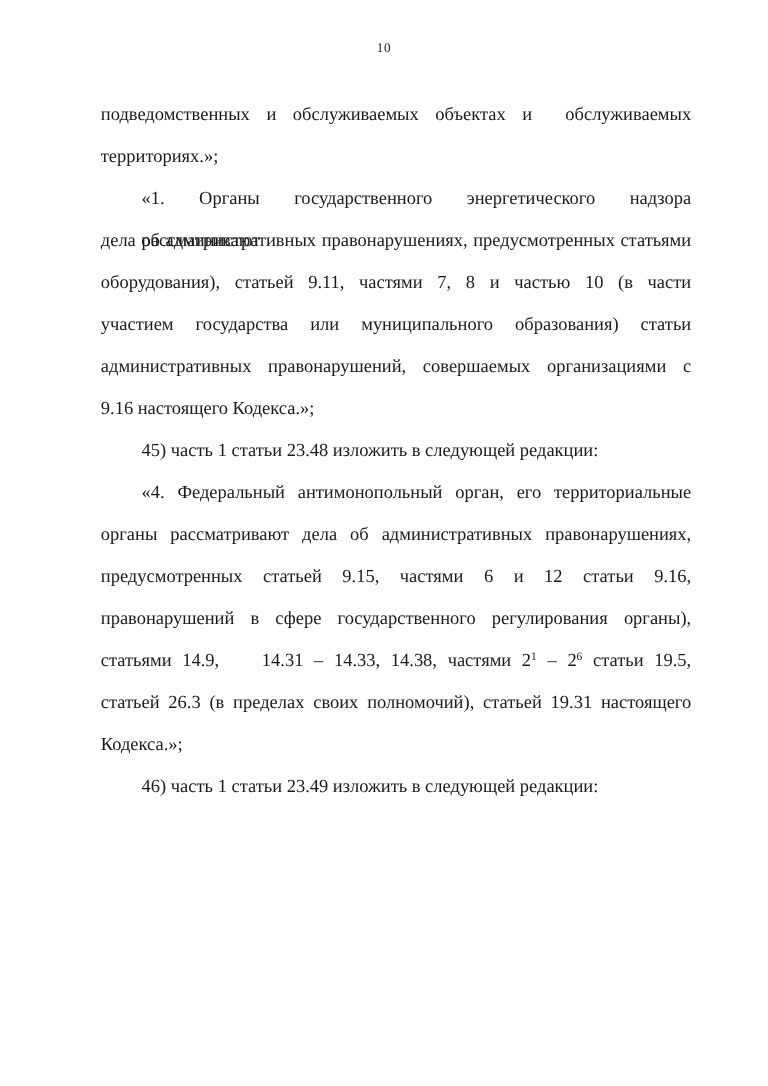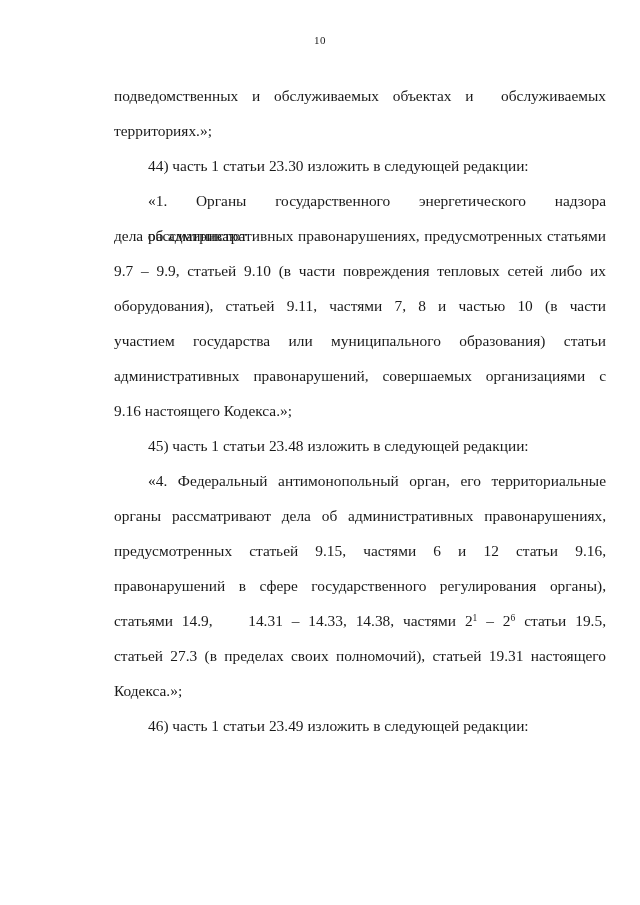--- a/index.html
+++ b/index.html
@@ -26,21 +26,20 @@
     font-size: 11px;
     line-height: 18px;
     letter-spacing: 0.5px;
   }
   .text-block {
     position: absolute;
     top: 78px;
     left: 84px;
     width: 492px;
     font-size: 15.4px;
-    margin-left: 30px;
   }
   .paragraph {
     margin: 0;
     padding: 0;
   }
   .line {
     height: 35px;
     line-height: 35px;
     overflow: visible;
   }
@@ -63,40 +62,36 @@
 <body>
 
 <div class="page">
   <div class="page-number">10</div>
   <div class="text-block">
       <div class="paragraph">
         <div class="line justify">подведомственных и обслуживаемых объектах и&nbsp; обслуживаемых</div>
         <div class="line">территориях.»;</div>
       </div>
       <div class="paragraph">
-        <div class="line indent">44) часть 1 статьи 23.30 изложить в следующей редакции:</div>
-      </div>
-      <div class="paragraph">
         <div class="line justify indent">«1. Органы государственного энергетического надзора рассматривают</div>
         <div class="line justify">дела об административных правонарушениях, предусмотренных статьями</div>
-        <div class="line justify">9.7 – 9.9, статьей 9.10 (в части повреждения тепловых сетей либо их</div>
         <div class="line justify">оборудования), статьей 9.11, частями 7, 8 и частью 10 (в части</div>
         <div class="line justify">участием государства или муниципального образования) статьи</div>
         <div class="line justify">административных правонарушений, совершаемых организациями с</div>
         <div class="line">9.16 настоящего Кодекса.»;</div>
       </div>
       <div class="paragraph">
         <div class="line indent">45) часть 1 статьи 23.48 изложить в следующей редакции:</div>
       </div>
       <div class="paragraph">
         <div class="line justify indent">«4. Федеральный антимонопольный орган, его территориальные</div>
         <div class="line justify">органы рассматривают дела об административных правонарушениях,</div>
         <div class="line justify">предусмотренных статьей 9.15, частями 6 и 12 статьи 9.16,</div>
         <div class="line justify">правонарушений в сфере государственного регулирования органы),</div>
         <div class="line justify">статьями 14.9,&nbsp;&nbsp;&nbsp; 14.31 – 14.33, 14.38, частями 2<sup>1</sup> – 2<sup>6</sup> статьи 19.5,</div>
-        <div class="line justify">статьей 27.3 (в пределах своих полномочий), статьей 19.31 настоящего</div>
+        <div class="line justify">статьей 26.3 (в пределах своих полномочий), статьей 19.31 настоящего</div>
         <div class="line">Кодекса.»;</div>
       </div>
       <div class="paragraph">
         <div class="line indent">46) часть 1 статьи 23.49 изложить в следующей редакции:</div>
       </div>
     </div>
 </div>
 
 </body></html>

